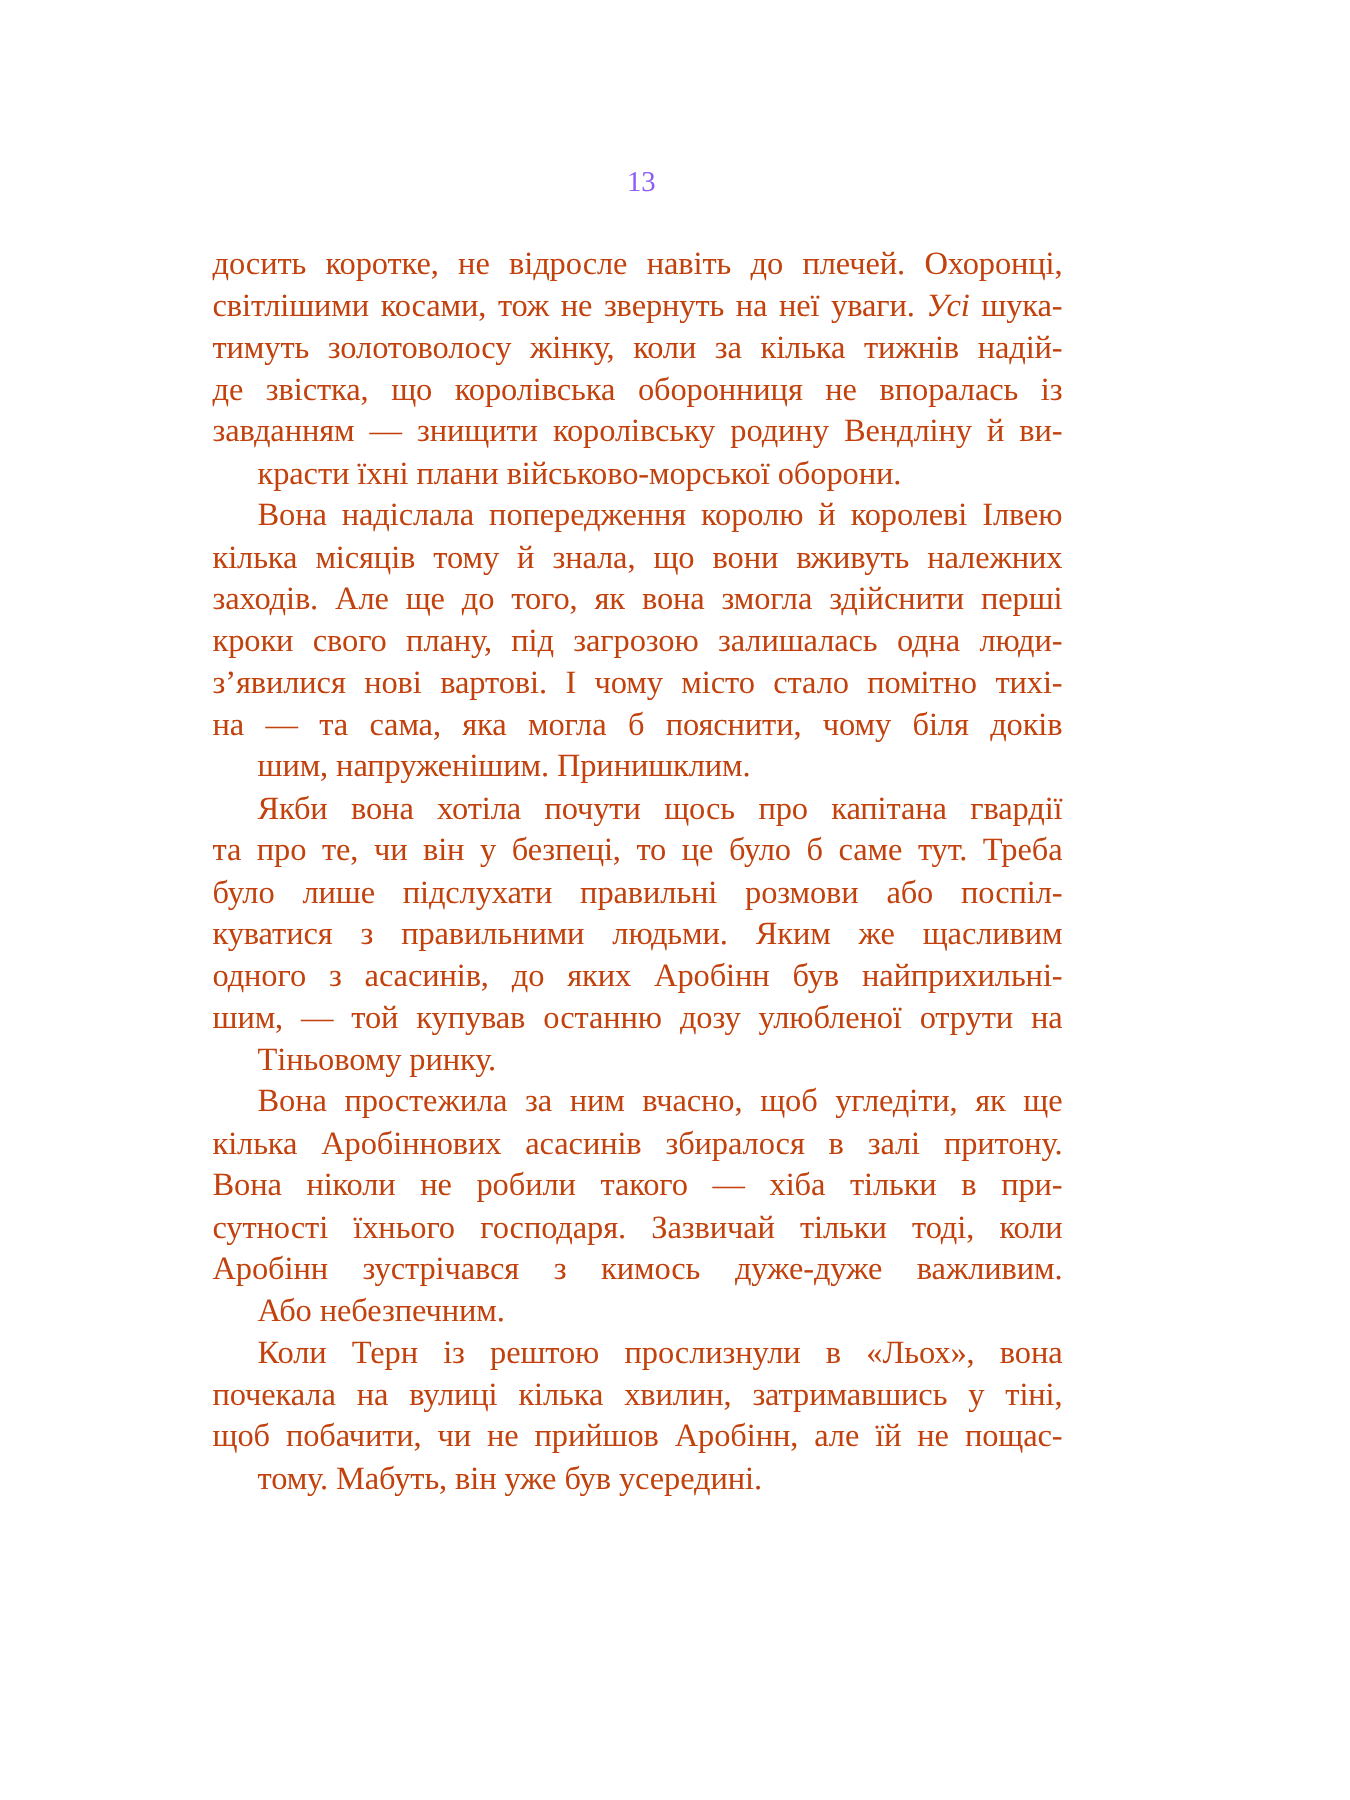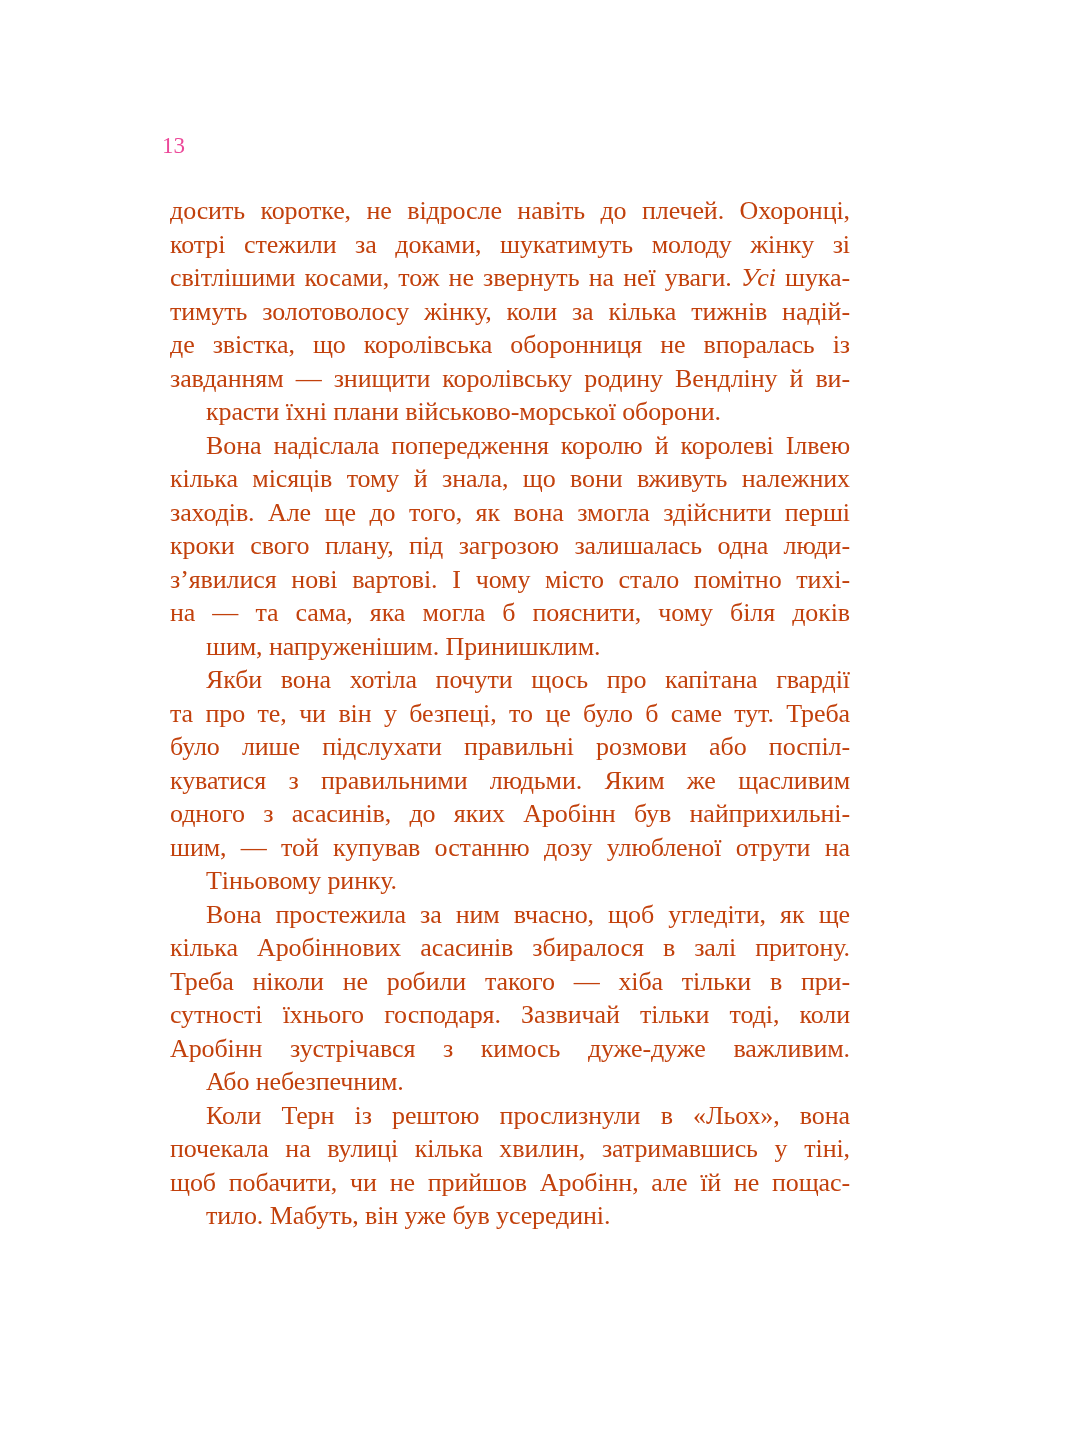--- a/index.html
+++ b/index.html
@@ -18,27 +18,27 @@
     position: absolute;
     left: 0;
     top: 0;
     width: 1080px;
     height: 1440px;
     background: #ffffff;
     color: #232323;
   }
   .page-number {
     position: absolute;
-    left: 162px;
+    left: 180px;
     top: 133px;
     width: 666px;
-    text-align: left;
+    text-align: center;
     font-size: 23px;
     line-height: 26px;
-    color: #ec4899;
+    color: #8b5cf6;
   }
   .text-block {
     position: absolute;
     left: 170px;
     top: 194px;
     width: 680px;
     font-size: 26px;
     line-height: 33.5px;
     color: #c2410c;
     letter-spacing: -0.1px;
@@ -65,21 +65,20 @@
   }
 </style>
 </head>
 <body>
 
 <div class="book-page">
   <div class="page-number">13</div>
   <div class="text-block" id="text-block">
       <div class="paragraph">
         <div class="text-line"><span>досить коротке, не відросле навіть до плечей. Охоронці,</span></div>
-        <div class="text-line"><span>котрі стежили за доками, шукатимуть молоду жінку зі</span></div>
         <div class="text-line"><span>світлішими косами, тож не звернуть на неї уваги. </span><span class="italic">Усі</span><span> шука-</span></div>
         <div class="text-line"><span>тимуть золотоволосу жінку, коли за кілька тижнів надій-</span></div>
         <div class="text-line"><span>де звістка, що королівська оборонниця не впоралась із</span></div>
         <div class="text-line"><span>завданням — знищити королівську родину Вендліну й ви-</span></div>
         <div class="text-line last"><span>красти їхні плани військово-морської оборони.</span></div>
       </div>
       <div class="paragraph">
         <div class="text-line indent"><span>Вона надіслала попередження королю й королеві Ілвею</span></div>
         <div class="text-line"><span>кілька місяців тому й знала, що вони вживуть належних</span></div>
         <div class="text-line"><span>заходів. Але ще до того, як вона змогла здійснити перші</span></div>
@@ -93,25 +92,25 @@
         <div class="text-line"><span>та про те, чи він у безпеці, то це було б саме тут. Треба</span></div>
         <div class="text-line"><span>було лише підслухати правильні розмови або поспіл-</span></div>
         <div class="text-line"><span>куватися з правильними людьми. Яким же щасливим</span></div>
         <div class="text-line"><span>одного з асасинів, до яких Аробінн був найприхильні-</span></div>
         <div class="text-line"><span>шим, — той купував останню дозу улюбленої отрути на</span></div>
         <div class="text-line last"><span>Тіньовому ринку.</span></div>
       </div>
       <div class="paragraph">
         <div class="text-line indent"><span>Вона простежила за ним вчасно, щоб угледіти, як ще</span></div>
         <div class="text-line"><span>кілька Аробіннових асасинів збиралося в залі притону.</span></div>
-        <div class="text-line"><span>Треба ніколи не робили такого — хіба тільки в при-</span></div>
+        <div class="text-line"><span>Вона ніколи не робили такого — хіба тільки в при-</span></div>
         <div class="text-line"><span>сутності їхнього господаря. Зазвичай тільки тоді, коли</span></div>
         <div class="text-line"><span>Аробінн зустрічався з кимось дуже-дуже важливим.</span></div>
         <div class="text-line last"><span>Або небезпечним.</span></div>
       </div>
       <div class="paragraph">
         <div class="text-line indent"><span>Коли Терн із рештою прослизнули в «Льох», вона</span></div>
         <div class="text-line"><span>почекала на вулиці кілька хвилин, затримавшись у тіні,</span></div>
         <div class="text-line"><span>щоб побачити, чи не прийшов Аробінн, але їй не пощас-</span></div>
-        <div class="text-line last"><span>тило. Мабуть, він уже був усередині.</span></div>
+        <div class="text-line last"><span>тому. Мабуть, він уже був усередині.</span></div>
       </div>
     </div>
 </div>
 
 </body></html>

